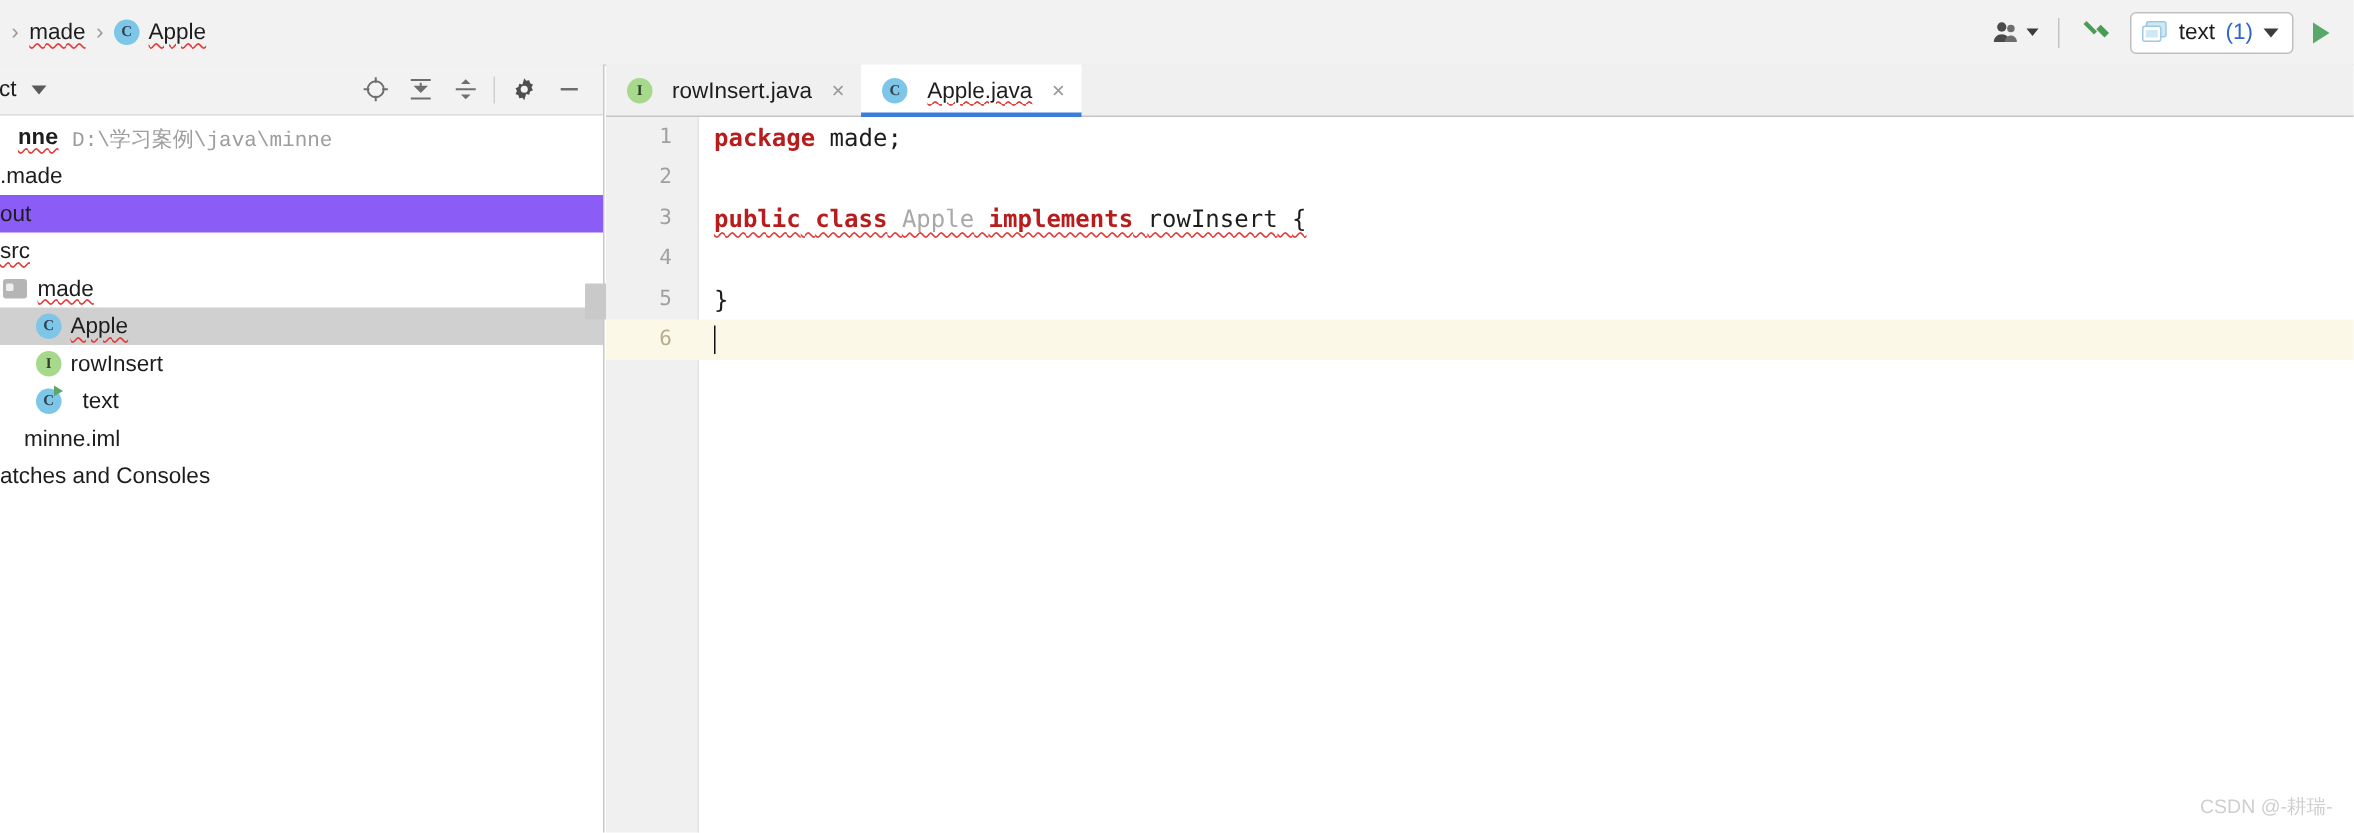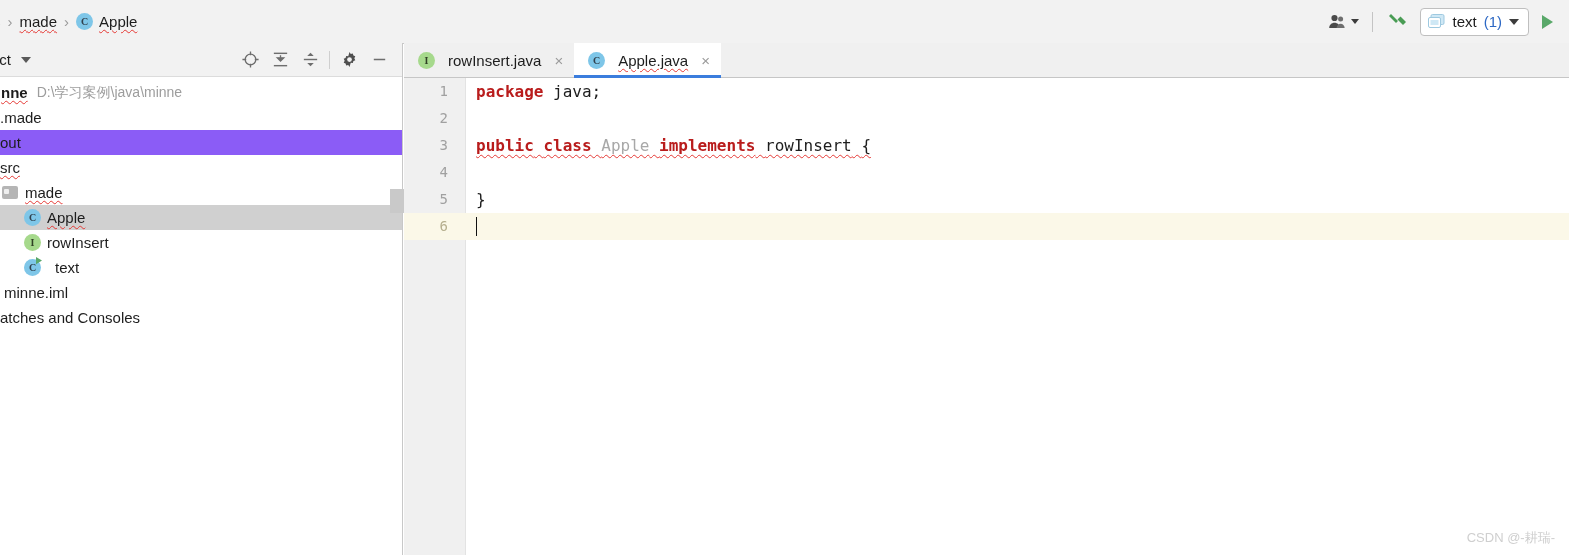--- a/index.html
+++ b/index.html
@@ -246,21 +246,21 @@
         <div class="sb-tool">
           <svg width="19" height="19" viewBox="0 0 20 20" aria-hidden="true">
             <path d="M4 10h12" stroke="#6e6e6e" stroke-width="1.6"></path>
           </svg>
         </div>
       </div>
     </div>
 
     <div class="tree">
 
-      <div class="trow" style="padding-left:1px;">
+      <div class="trow" style="padding-left:12px;font-family:Liberation Mono, monospace;">
         <span class="bold sq">nne</span>
         <span class="path-hint">D:\学习案例\java\minne</span>
       </div>
 
       <div class="trow" style="padding-left:0px;">
         <span>.made</span>
       </div>
 
       <div class="trow excl" style="padding-left:0px;">
         <span>out</span>
@@ -290,21 +290,21 @@
       <div class="trow" style="padding-left:24px;">
         <span class="t-ico" style="position:relative;">
           <span class="icon-c" style="margin-right:0;">C</span>
           <svg width="8" height="8" viewBox="0 0 8 8" style="position:absolute;right:-2px;top:-2px;" aria-hidden="true">
             <path d="M1 0 L7 3.6 L1 7.2 Z" fill="#59a869"></path>
           </svg>
         </span>
         <span style="margin-left:7px;">text</span>
       </div>
 
-      <div class="trow" style="padding-left:4px;">
+      <div class="trow" style="padding-left:16px;">
         <span>minne.iml</span>
       </div>
 
 
       <div class="trow" style="padding-left:0px;">
         <span>atches and Consoles</span>
       </div>
 
     </div>
   </div>
@@ -326,21 +326,21 @@
 
     <div class="codearea">
       <div class="gutter">
         <div class="scroll-mark"></div>
       </div>
 
       <div class="lines">
 
         <div class="lnrow">
           <span class="lnum">1</span>
-          <span class="code"><span class="kw">package</span><span> java;</span></span>
+          <span class="code"><span class="kw">package</span><span> made;</span></span>
         </div>
 
         <div class="lnrow">
           <span class="lnum">2</span>
         </div>
 
         <div class="lnrow">
           <span class="lnum">3</span>
           <span class="code err"><span class="kw">public</span> <span class="kw">class</span> <span class="greyed">Apple</span> <span class="kw">implements</span> <span>rowInsert</span> <span>{</span></span>
         </div>

